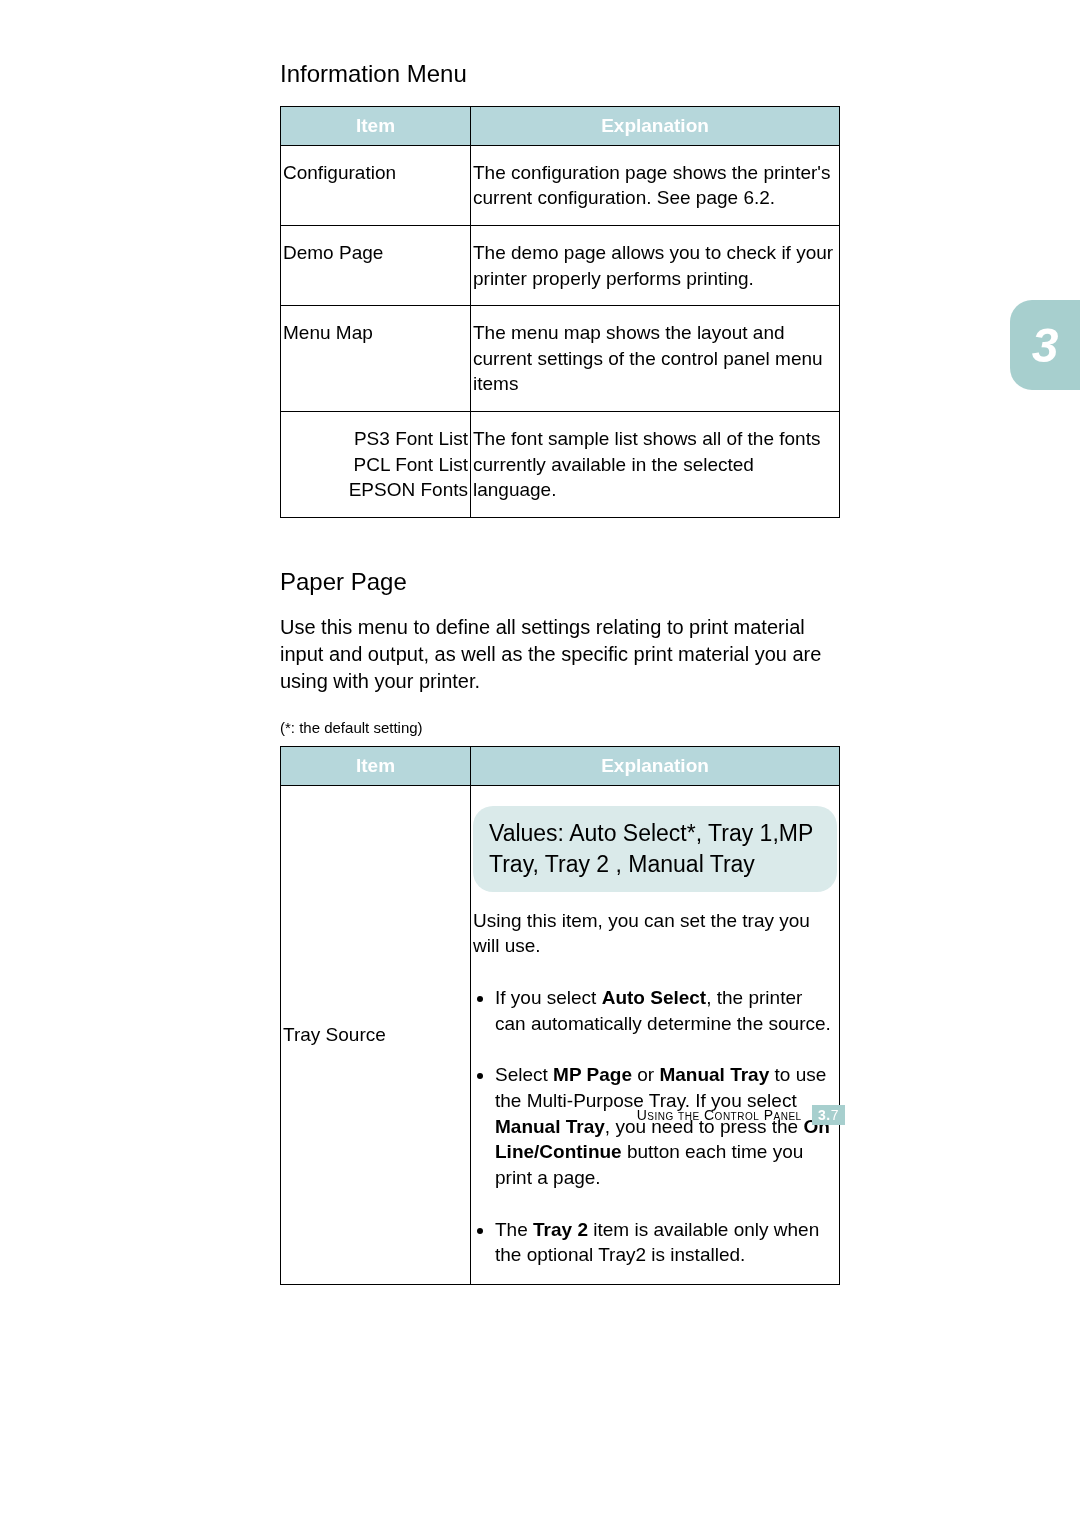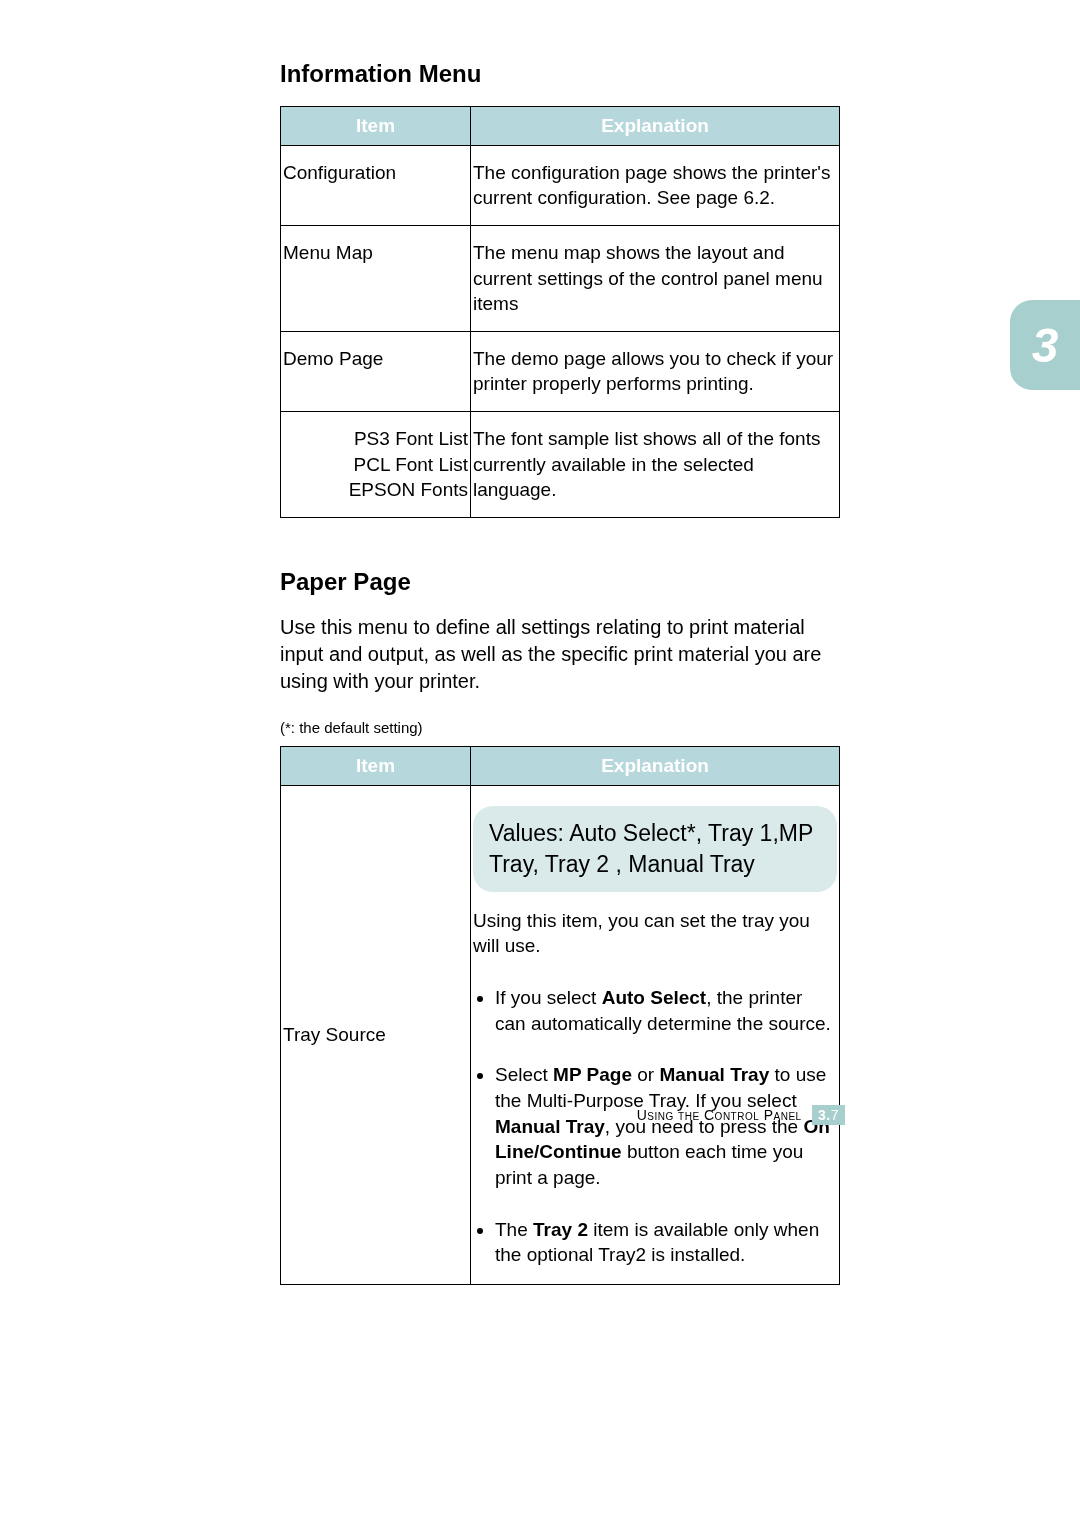--- a/index.html
+++ b/index.html
@@ -17,21 +17,21 @@
     padding: 60px 0 0 0;
     width: 1080px;
     position: relative;
   }
   .content {
     margin-left: 280px;
     width: 560px;
   }
   h2.section-title {
     font-size: 24px;
-    font-weight: bold;
+    font-weight: normal;
     margin: 0 0 18px 0;
     color: #000;
   }
   p.intro {
     font-size: 20px;
     line-height: 1.35;
     margin: 0 0 24px 0;
   }
   p.note {
     font-size: 15px;
@@ -149,26 +149,26 @@
           <th>Item</th>
           <th>Explanation</th>
         </tr>
       </thead>
       <tbody>
         <tr>
           <td class="col1">Configuration</td>
           <td>The configuration page shows the printer's current configuration. See page 6.2.</td>
         </tr>
         <tr>
+          <td class="col1">Demo Page</td>
+          <td>The demo page allows you to check if your printer properly performs printing.</td>
+        </tr>
+        <tr>
           <td class="col1">Menu Map</td>
           <td>The menu map shows the layout and current settings of the control panel menu items</td>
-        </tr>
-        <tr>
-          <td class="col1">Demo Page</td>
-          <td>The demo page allows you to check if your printer properly performs printing.</td>
         </tr>
         <tr>
           <td class="col1 multi-line">
             <span>PS3 Font List</span>
             <span>PCL Font List</span>
             <span>EPSON Fonts</span>
           </td>
           <td>The font sample list shows all of the fonts currently available in the selected language.</td>
         </tr>
       </tbody>

